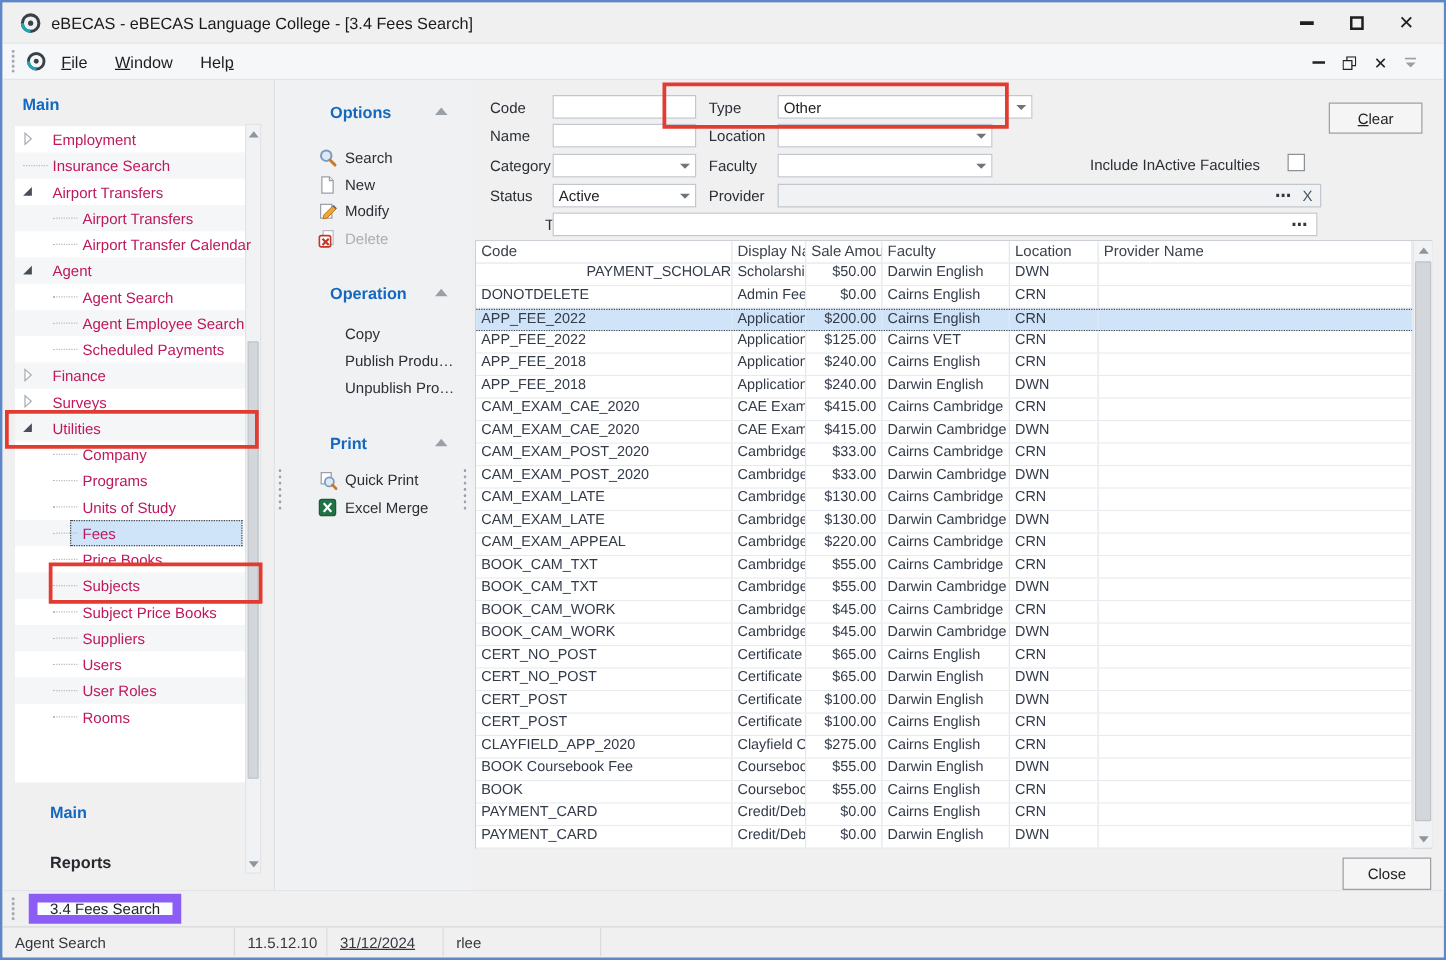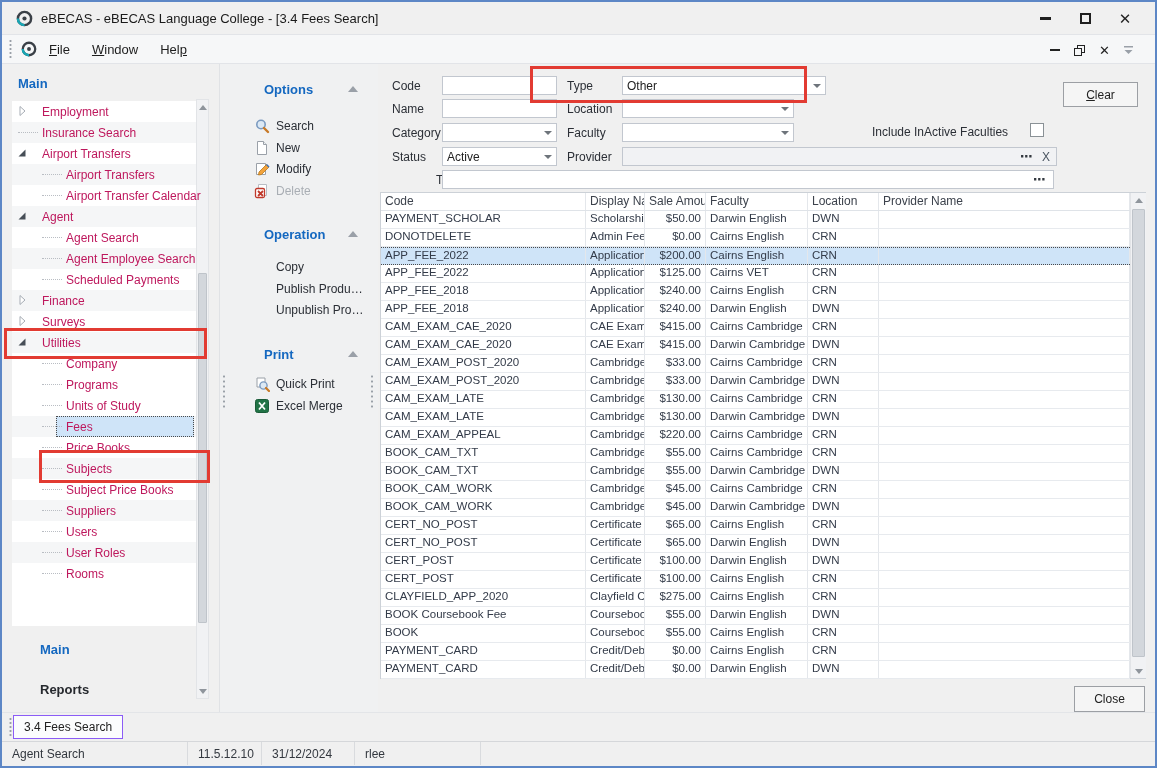--- a/index.html
+++ b/index.html
@@ -81,21 +81,21 @@
   .tbl-header { position:absolute; left:0; top:0; height:18px; width:749px; background:#fff; border-bottom:1px solid #dfe3e8; display:flex; }
   .th { font-size:12px; color:#3c424c; padding:1px 0 0 4px; border-right:1px solid #e4e7eb; white-space:nowrap; overflow:hidden; }
   .tbl-body { position:absolute; left:0; top:18px; width:749px; }
   .tr { height:18px; display:flex; border-bottom:1px solid #e7eaee; background:#fff; }
   .tr.selected { background:#cfe4f8; border-top:1px dotted #4a4a4a; border-bottom:1px dotted #4a4a4a; height:18px; }
   .td { font-size:11.5px; color:#333b49; padding:1px 0 0 4px; border-right:1px solid #e4e7eb; white-space:nowrap; overflow:hidden; }
   .td.money { text-align:right; padding-right:4px; padding-left:0; }
 
   
   .tabbar { position:absolute; left:0; top:710px; width:100%; height:29px; background:#f0f0f0; border-top:1px solid #e3e5e8; display:flex; align-items:center; }
-  .doc-tab { height:24px; padding:0 10px; background:#fbfcfd; border:1px solid #8b5cf6; font-size:12px; color:#222; display:flex; align-items:center; }
+  .doc-tab { margin-left:10px; height:24px; padding:0 10px; background:#fbfcfd; border:7px solid #8b5cf6; font-size:12px; color:#222; display:flex; align-items:center; }
   .statusbar { position:absolute; left:0; top:739px; width:100%; height:24px; background:#f0f0f0; border-top:1px solid #d5d7da; display:flex; }
   .status-cell { height:100%; display:flex; align-items:center; padding-left:10px; font-size:12px; color:#33383f; border-right:1px solid #d9dbde; }
 
   
   .hl-box { position:absolute; border:3px solid #e23b32; z-index:50; pointer-events:none; }
 </style>
 </head>
 <body>
 
 <div id="window">
@@ -400,21 +400,21 @@
       <div class="tbl-header" id="tbl-header">
           <span class="th" style="width: 205px;">Code</span>
           <span class="th" style="width: 59px;">Display Nar</span>
           <span class="th" style="width: 61px;">Sale Amount</span>
           <span class="th" style="width: 102px;">Faculty</span>
           <span class="th" style="width: 71px;">Location</span>
           <span class="th" style="width: 251px;">Provider Name</span>
         </div>
       <div class="tbl-body" id="tbl-body">
           <div class="tr">
-            <span class="td" style="width: 205px;">PAYMENT_SCHOLAR</span>
+            <span class="td" style="width: 205px; text-align: right;">PAYMENT_SCHOLAR</span>
             <span class="td" style="width: 59px;">Scholarship</span>
             <span class="td money" style="width: 61px;">$50.00</span>
             <span class="td" style="width: 102px;">Darwin English</span>
             <span class="td" style="width: 71px;">DWN</span>
             <span class="td" style="width: 251px;"></span>
           </div>
           <div class="tr">
             <span class="td" style="width: 205px;">DONOTDELETE</span>
             <span class="td" style="width: 59px;">Admin Fee</span>
             <span class="td money" style="width: 61px;">$0.00</span>
@@ -630,21 +630,21 @@
   </div>
 
   <div class="tabbar">
     <span class="grip-v"></span>
     <div class="doc-tab">3.4 Fees Search</div>
   </div>
 
   <div class="statusbar" id="status-bar">
       <div class="status-cell" style="width: 186px;">Agent Search</div>
       <div class="status-cell" style="width: 74px;">11.5.12.10</div>
-      <div class="status-cell" style="width: 93px;">31/12/2024</div>
+      <div class="status-cell" style="width: 93px; text-decoration: underline;">31/12/2024</div>
       <div class="status-cell" style="width: 126px;">rlee</div>
       <div class="status-cell" style="flex: 1 1 0%; border-right: none;"></div>
     </div>
 
   <div class="hl-box" style="left:528px; top:64px; width:277px; height:37px;"></div>
   <div class="hl-box" style="left:2px; top:326px; width:203px; height:31px;"></div>
   <div class="hl-box" style="left:37px; top:448px; width:171px; height:33px;"></div>
 </div>
 
 </body></html>

